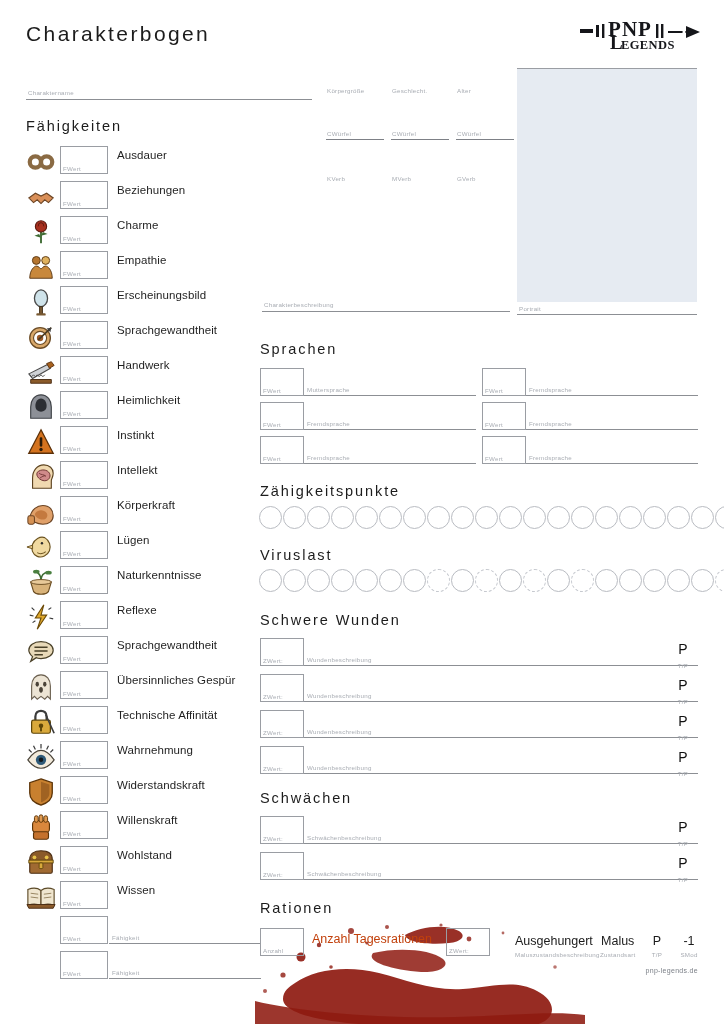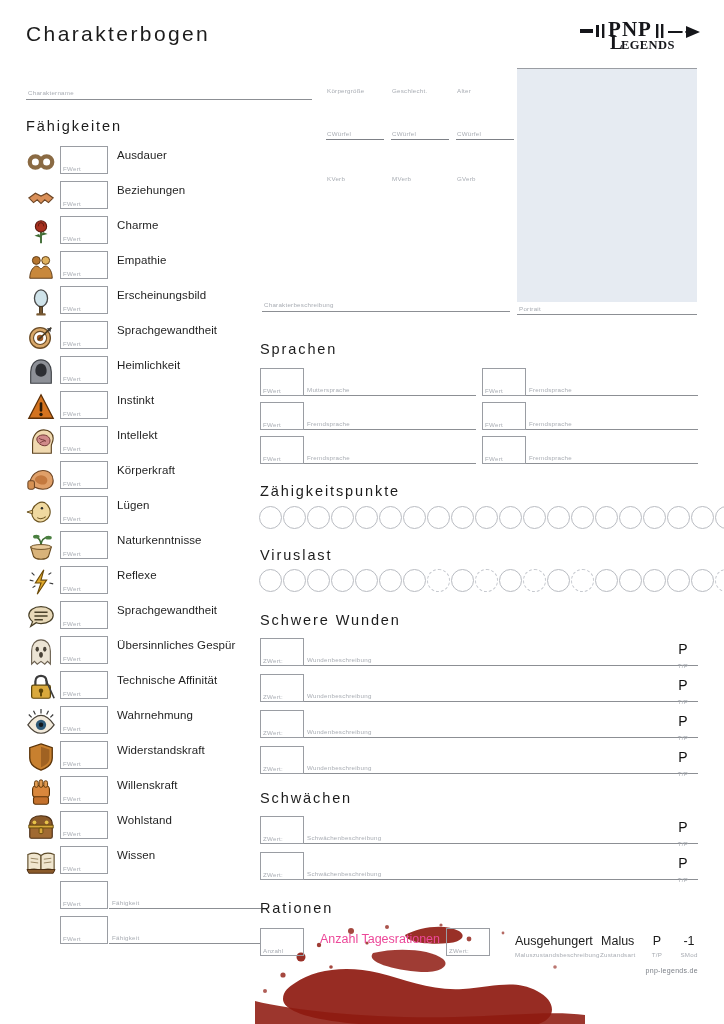--- a/index.html
+++ b/index.html
@@ -96,21 +96,21 @@
   .wrow .wdesc .ph { position: absolute; left: 3px; bottom: 2px; }
   .wrow .wp {
     position: absolute; right: 4px; top: 2px; text-align: center; width: 22px;
   }
   .wrow .wp .big { font-size: 14px; color: #111; line-height: 1; font-weight: 500; }
   .wrow .wp .ph { display:block; text-align:center; margin-top: 5px; }
 
   
   .ration-box { position: absolute; left: 260px; top: 928px; width: 44px; height: 28px; border: 1px solid #9a9da3; }
   .ration-box .ph { position: absolute; left: 2px; bottom: 1px; }
-  .ration-label { position: absolute; left: 312px; top: 932px; font-size: 12.5px; color:#ec4899; white-space: nowrap; margin-left: 8px; }
+  .ration-label { position: absolute; left: 312px; top: 932px; font-size: 12.5px; color:#c2410c; white-space: nowrap; }
   .malus-box { position: absolute; left: 446px; top: 928px; width: 44px; height: 28px; border: 1px solid #9a9da3; }
   .malus-box .ph { position: absolute; left: 2px; bottom: 1px; }
   .malus-col { position: absolute; text-align: left; }
   .malus-col .big { font-size: 12.5px; color: #1b1b1b; white-space: nowrap; line-height: 1; }
   .malus-col .ph { display: block; margin-top: 3px; }
   .malus-col.c { text-align: center; }
 
   .footer-url { position: absolute; right: 26px; top: 967px; font-size: 7px; color: #7c8088; letter-spacing: .3px; }
 
   
@@ -258,20 +258,34 @@
             <circle cx="15" cy="17" r="7" fill="#fff" stroke="#6b4b25" stroke-width="1.2"></circle>
             <circle cx="15" cy="17" r="3.4" fill="#9b5a2b"></circle>
             <path d="M13 19 l14 -13" stroke="#4a3a22" stroke-width="1.8"></path>
             <path d="M27 6 l-5 1 l4 4 z" fill="#3c3c3c"></path>
           </svg>
         </span>
         <span class="skill-box">
           <span class="ph">FWert</span>
         </span>
         <span class="skill-name">Sprachgewandtheit</span>
+      </div>
+      <div class="skill-row">
+        <span class="skill-icon">
+          <svg viewBox="0 0 32 32">
+            <path d="M3 18 l20 -10 l3 4 l-19 11 z" fill="#cfd2d6" stroke="#4a4a4a" stroke-width="1.1"></path>
+            <path d="M4 19 l2 2 l2 -2 l2 2 l2 -2 l2 2 l2 -2 l2 2 l2 -2" fill="none" stroke="#4a4a4a" stroke-width="1"></path>
+            <path d="M22 7 l5 -2 l3 4 l-5 3 z" fill="#a8621f" stroke="#5c3210" stroke-width="1"></path>
+            <path d="M5 24 l22 0 l0 4 l-22 0 z" fill="#8a5a2a" stroke="#4a2c12" stroke-width="1"></path>
+          </svg>
+        </span>
+        <span class="skill-box">
+          <span class="ph">FWert</span>
+        </span>
+        <span class="skill-name">Handwerk</span>
       </div>
       <div class="skill-row">
         <span class="skill-icon">
           <svg viewBox="0 0 32 32">
             <path d="M16 3 c7 0 11 6 11 13 l0 12 l-22 0 l0 -12 c0 -7 4 -13 11 -13 z" fill="#8d9097" stroke="#3f4247" stroke-width="1.2"></path>
             <path d="M16 7 c4 0 6 4 6 8 c0 4 -3 6 -6 6 c-3 0 -6 -2 -6 -6 c0 -4 2 -8 6 -8 z" fill="#2c2e33"></path>
           </svg>
         </span>
         <span class="skill-box">
           <span class="ph">FWert</span>

